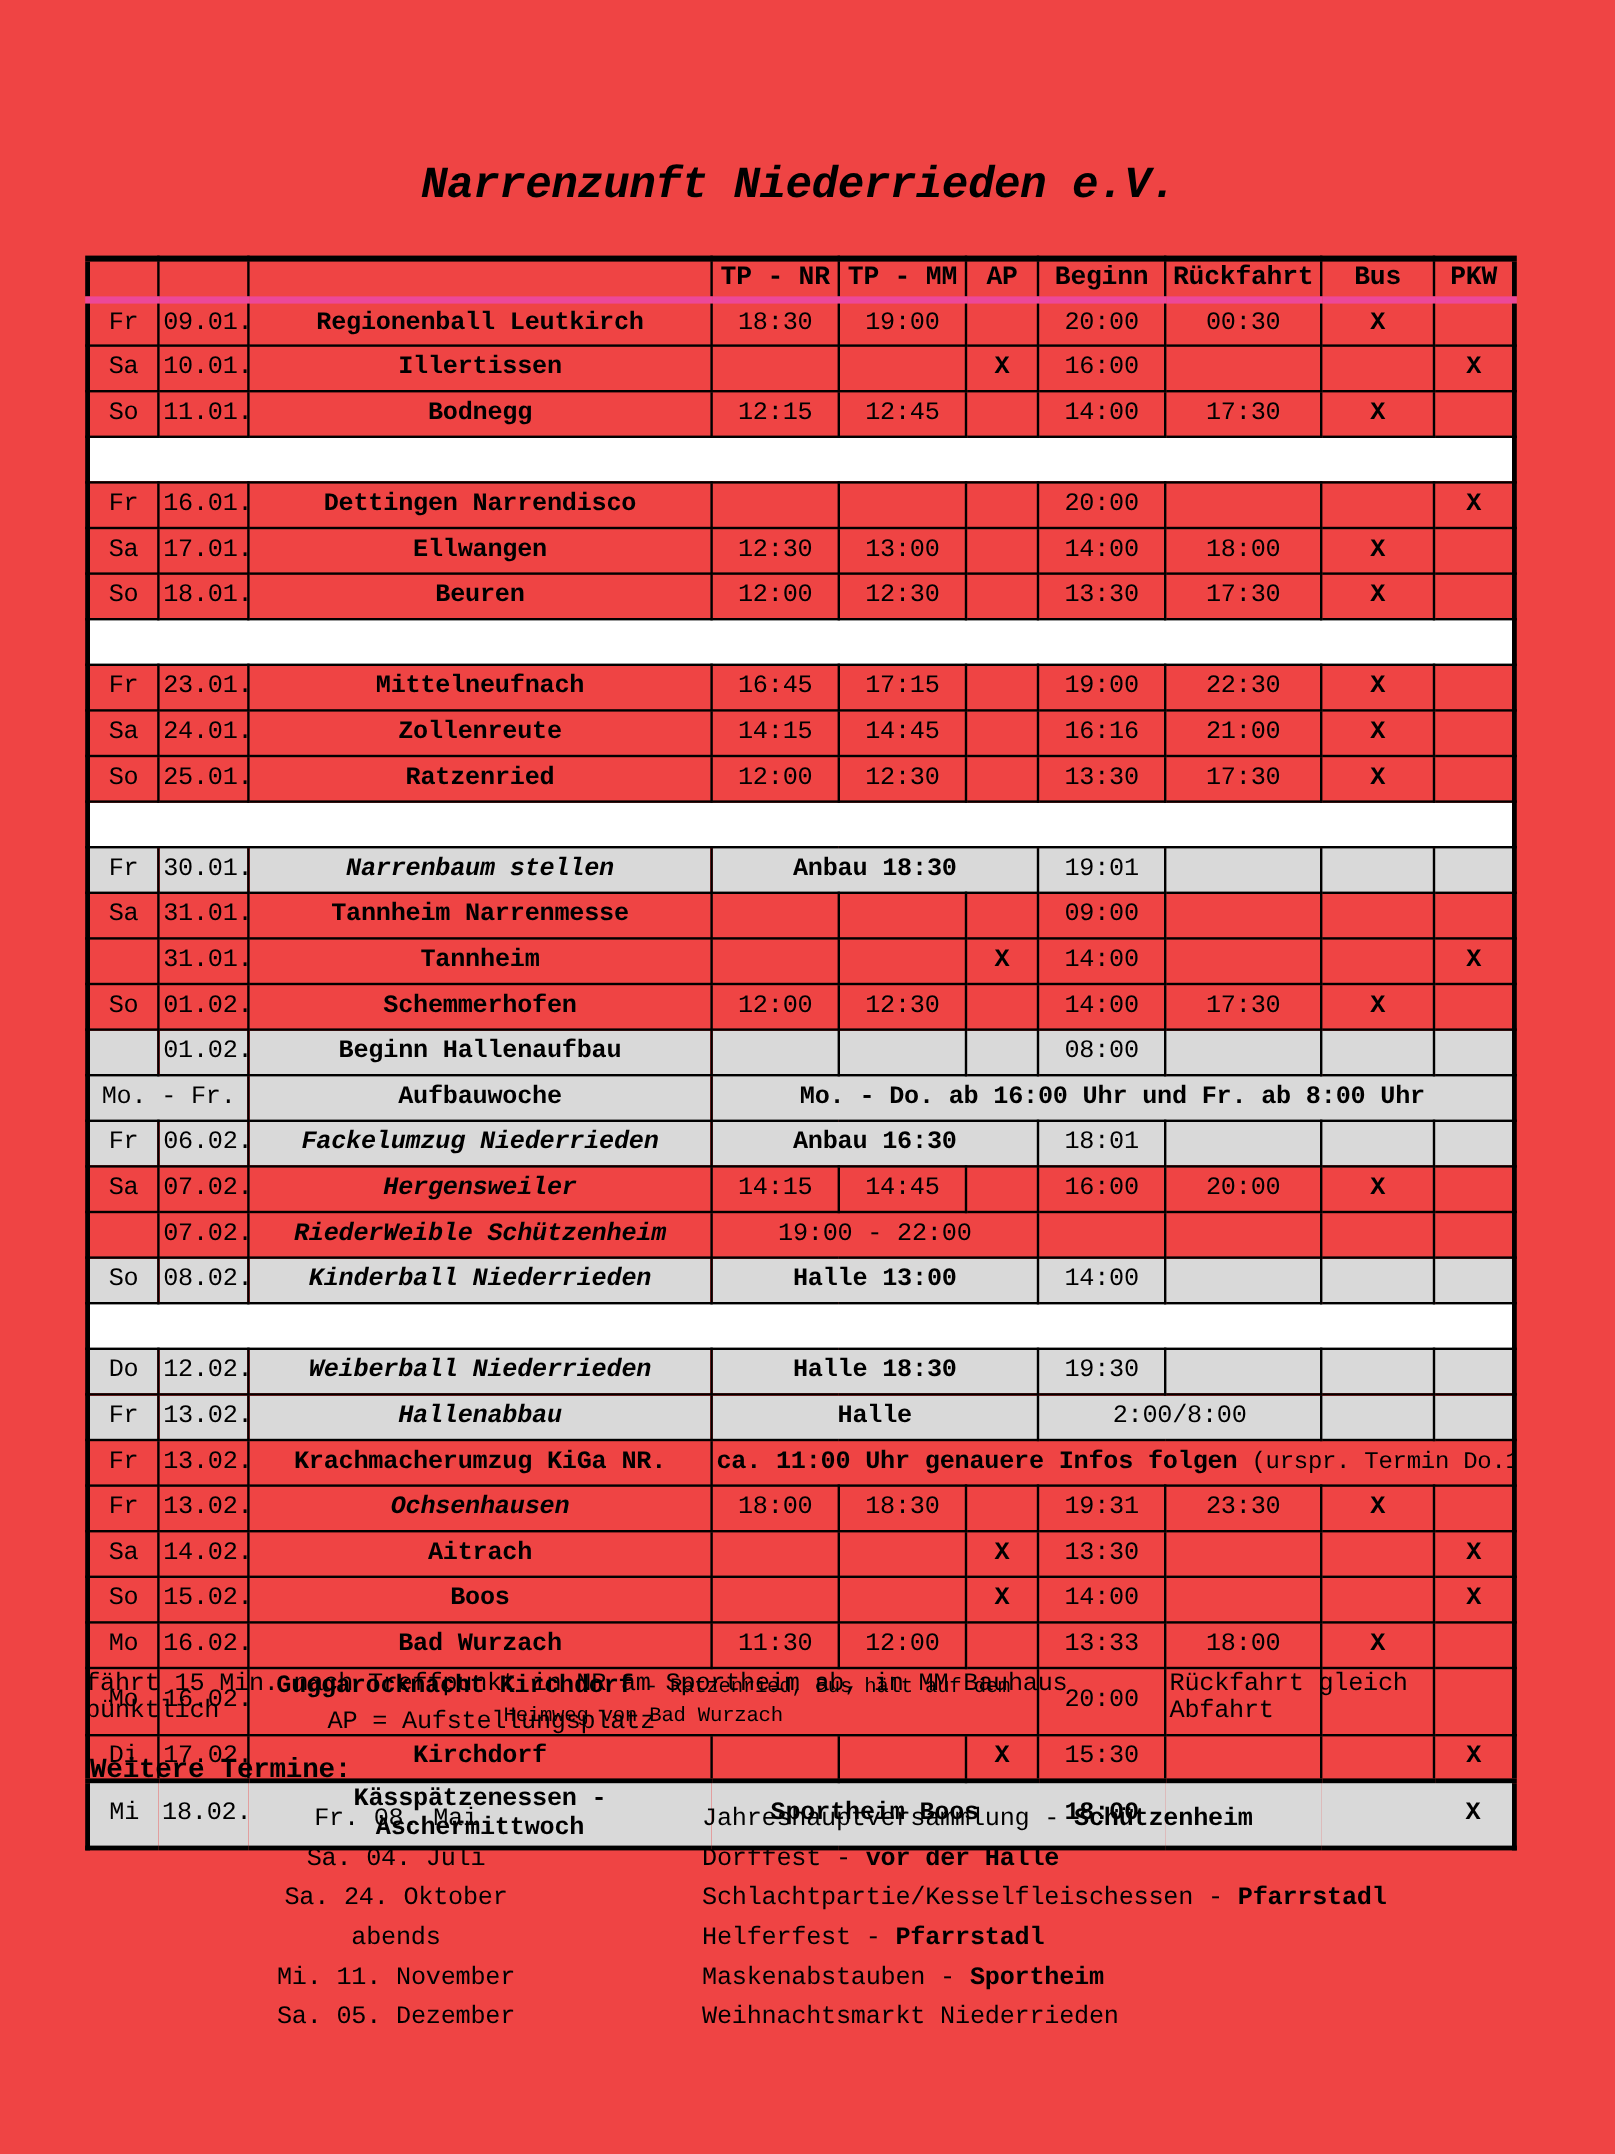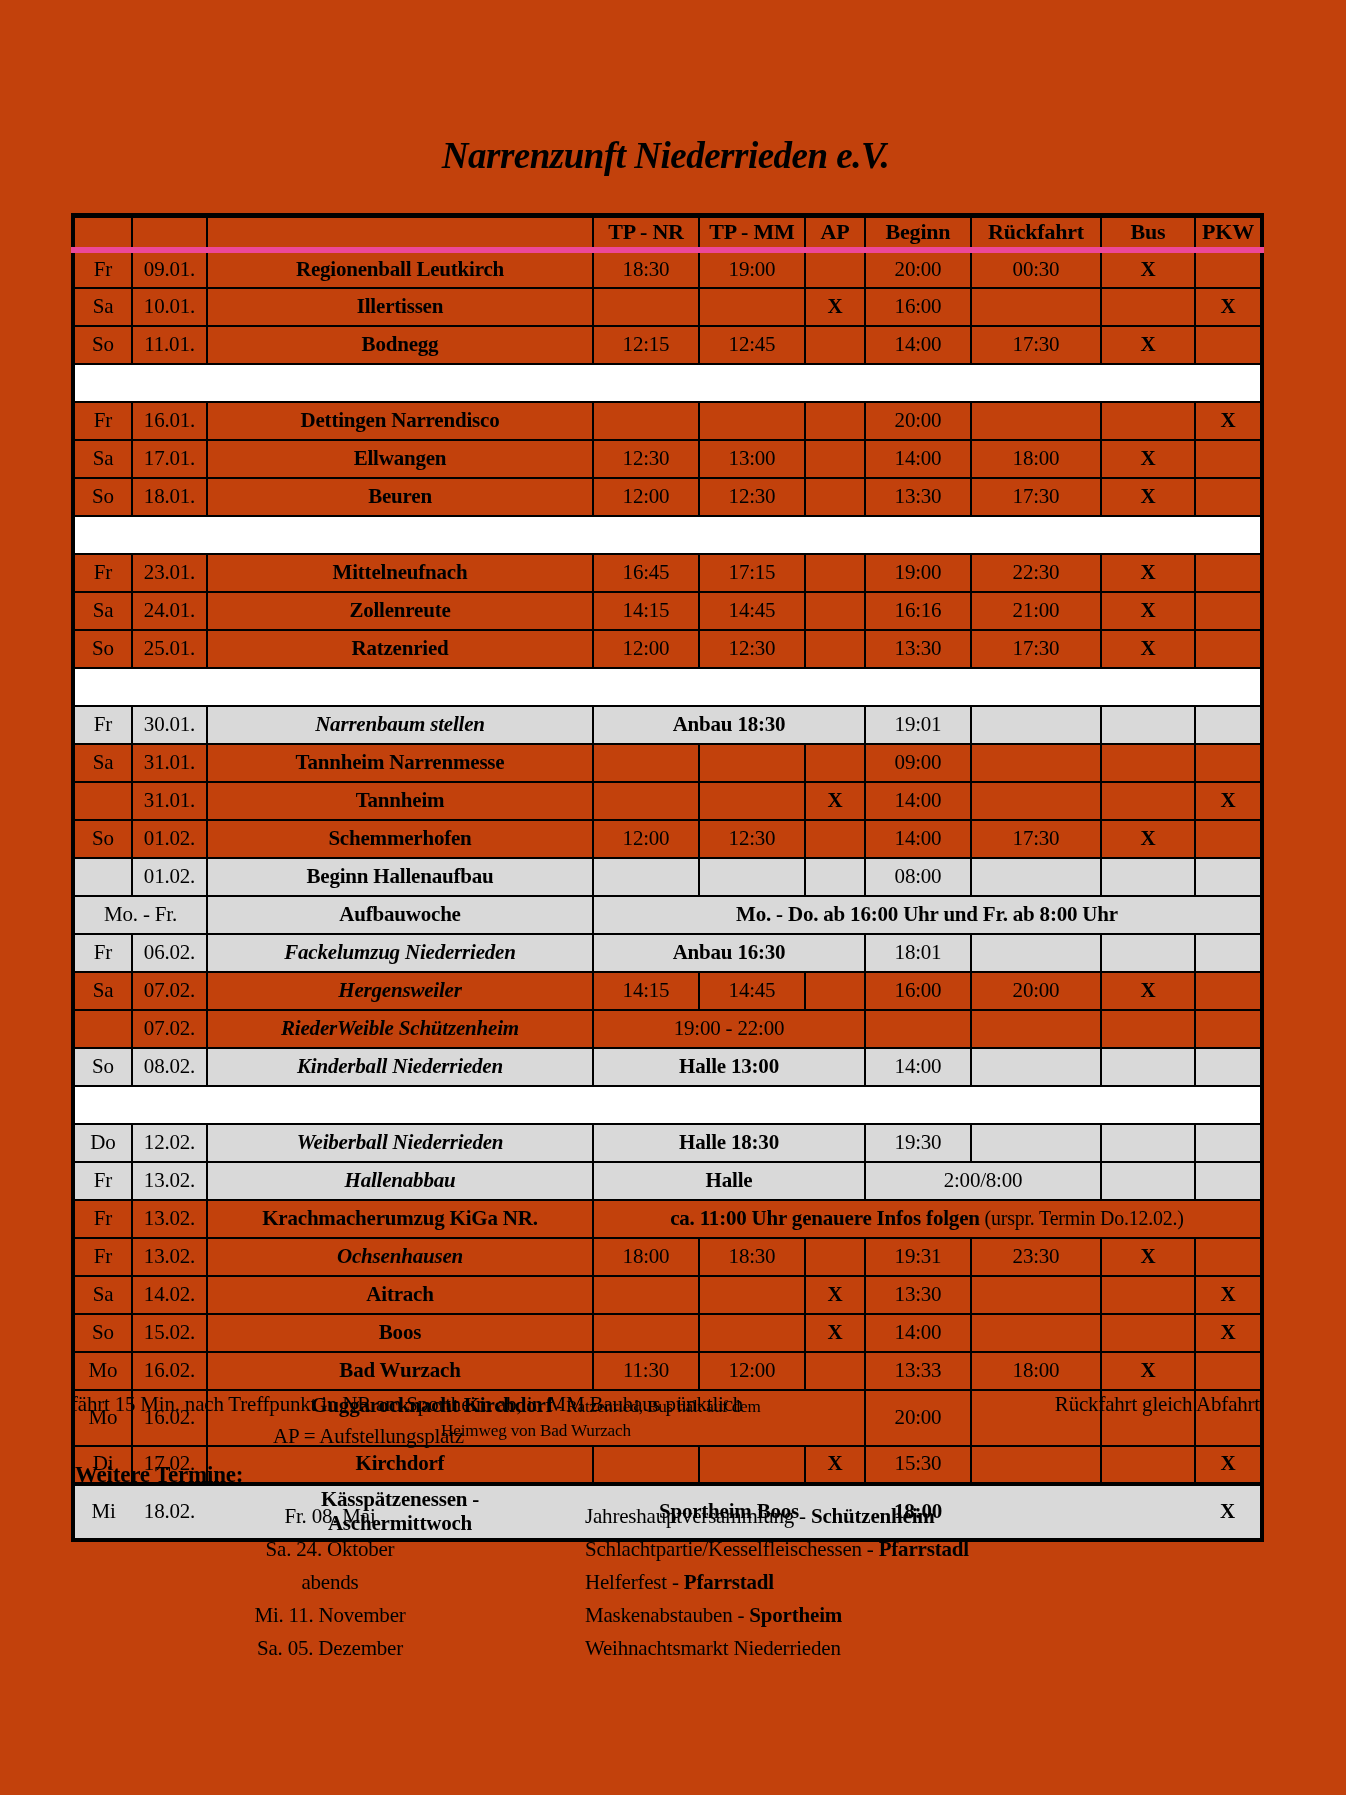--- a/index.html
+++ b/index.html
@@ -1,20 +1,20 @@
 <!DOCTYPE html>
 <html style="--shade: #d9d9d9;"><head>
 <meta charset="utf-8">
 <style>
   html,body{margin:0;padding:0;background:#888;}
   .page{
     position:relative;
     width:1346px;height:1795px;
-    background:#c2410c;
-    font-family:Liberation Serif, serif;
+    background:#ef4444;
+    font-family:Liberation Mono, monospace;
     color:#000;
     overflow:hidden;
     margin:0 auto;
     letter-spacing:-0.2px;
   }
   .doc-header{position:absolute;top:134px;left:71px;width:1189px;text-align:center;}
   .doc-title{font-size:37px;font-weight:bold;font-style:italic;letter-spacing:-0.5px;}
   .doc-subtitle{font-size:23px;margin-top:4px;}
 
   table.sched{
@@ -429,20 +429,24 @@
   </div>
   <div class="footnote-ap">AP = Aufstellungsplatz</div>
 
   <div class="more-heading">Weitere Termine:</div>
   <div class="more-list">
       <div class="mt-row">
         <div class="mt-date">Fr. 08. Mai</div>
         <div class="mt-desc"><span>Jahreshauptversammlung - </span><b>Schützenheim</b></div>
       </div>
       <div class="mt-row">
+        <div class="mt-date">Sa. 04. Juli</div>
+        <div class="mt-desc"><span>Dorffest - </span><b>vor der Halle</b></div>
+      </div>
+      <div class="mt-row">
         <div class="mt-date">Sa. 24. Oktober</div>
         <div class="mt-desc"><span>Schlachtpartie/Kesselfleischessen -  </span><b>Pfarrstadl</b></div>
       </div>
       <div class="mt-row">
         <div class="mt-date">abends</div>
         <div class="mt-desc"><span>Helferfest - </span><b>Pfarrstadl</b></div>
       </div>
       <div class="mt-row">
         <div class="mt-date">Mi. 11. November</div>
         <div class="mt-desc"><span>Maskenabstauben - </span><b>Sportheim</b></div>

